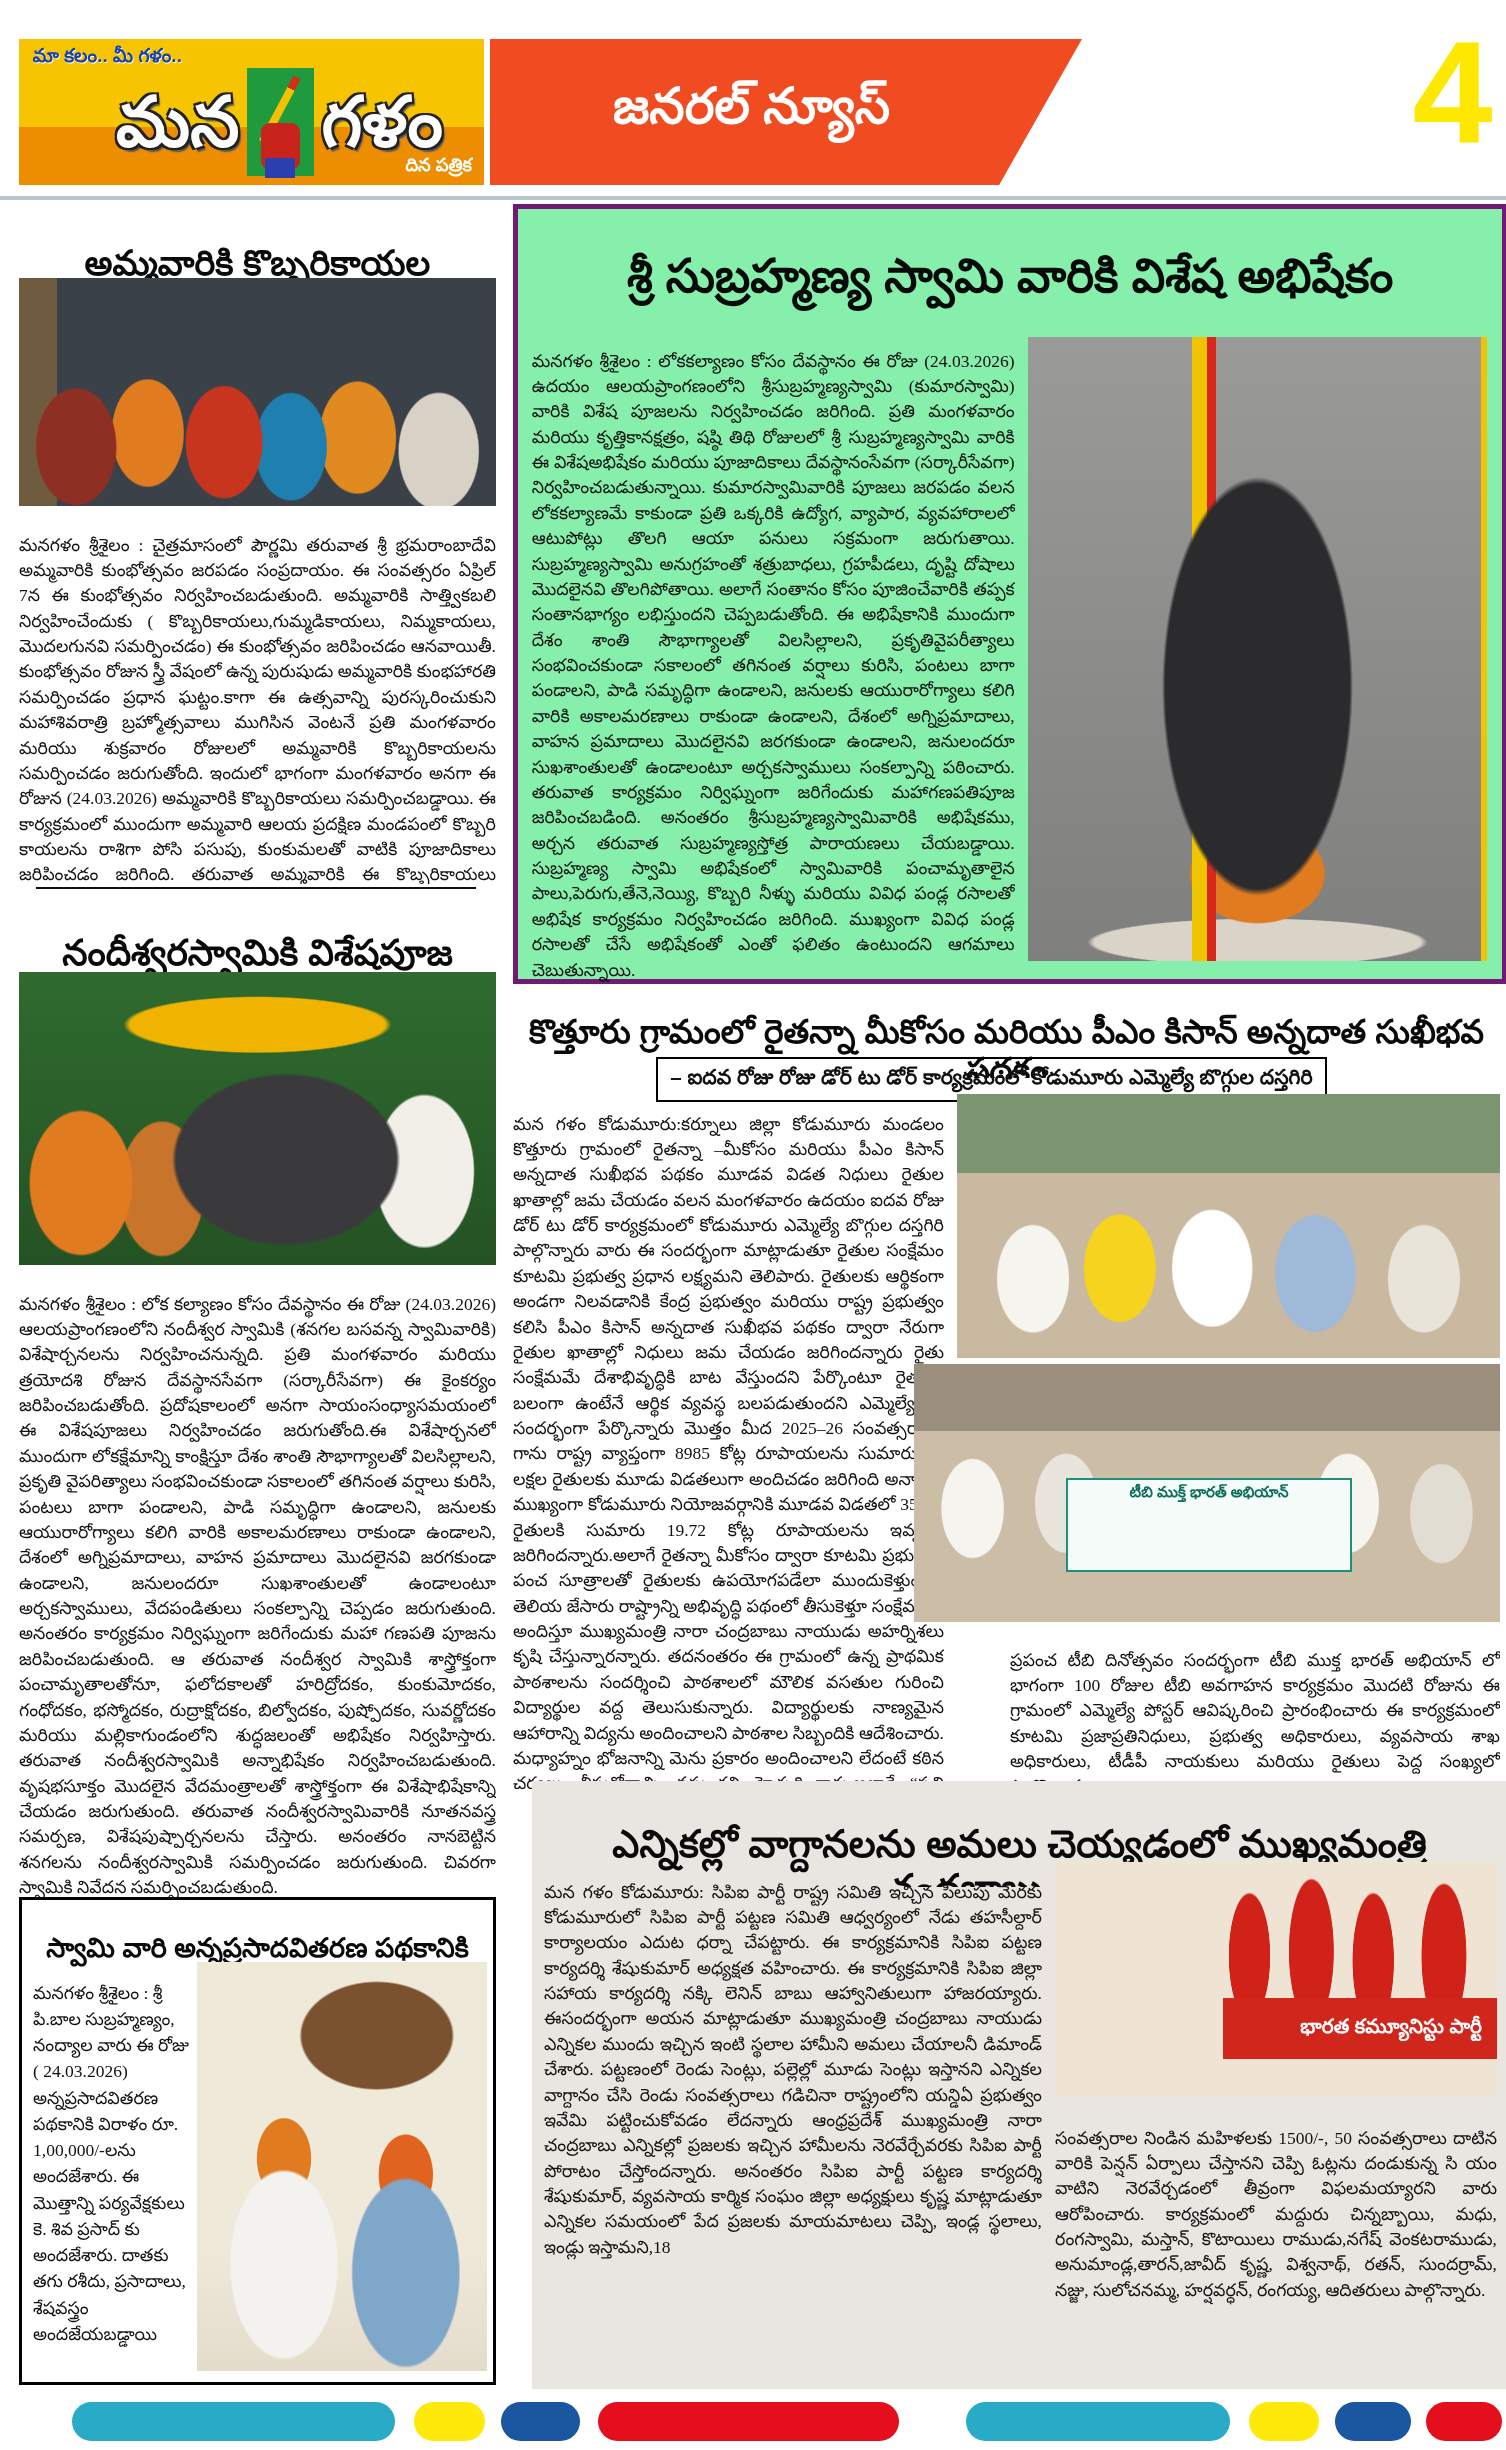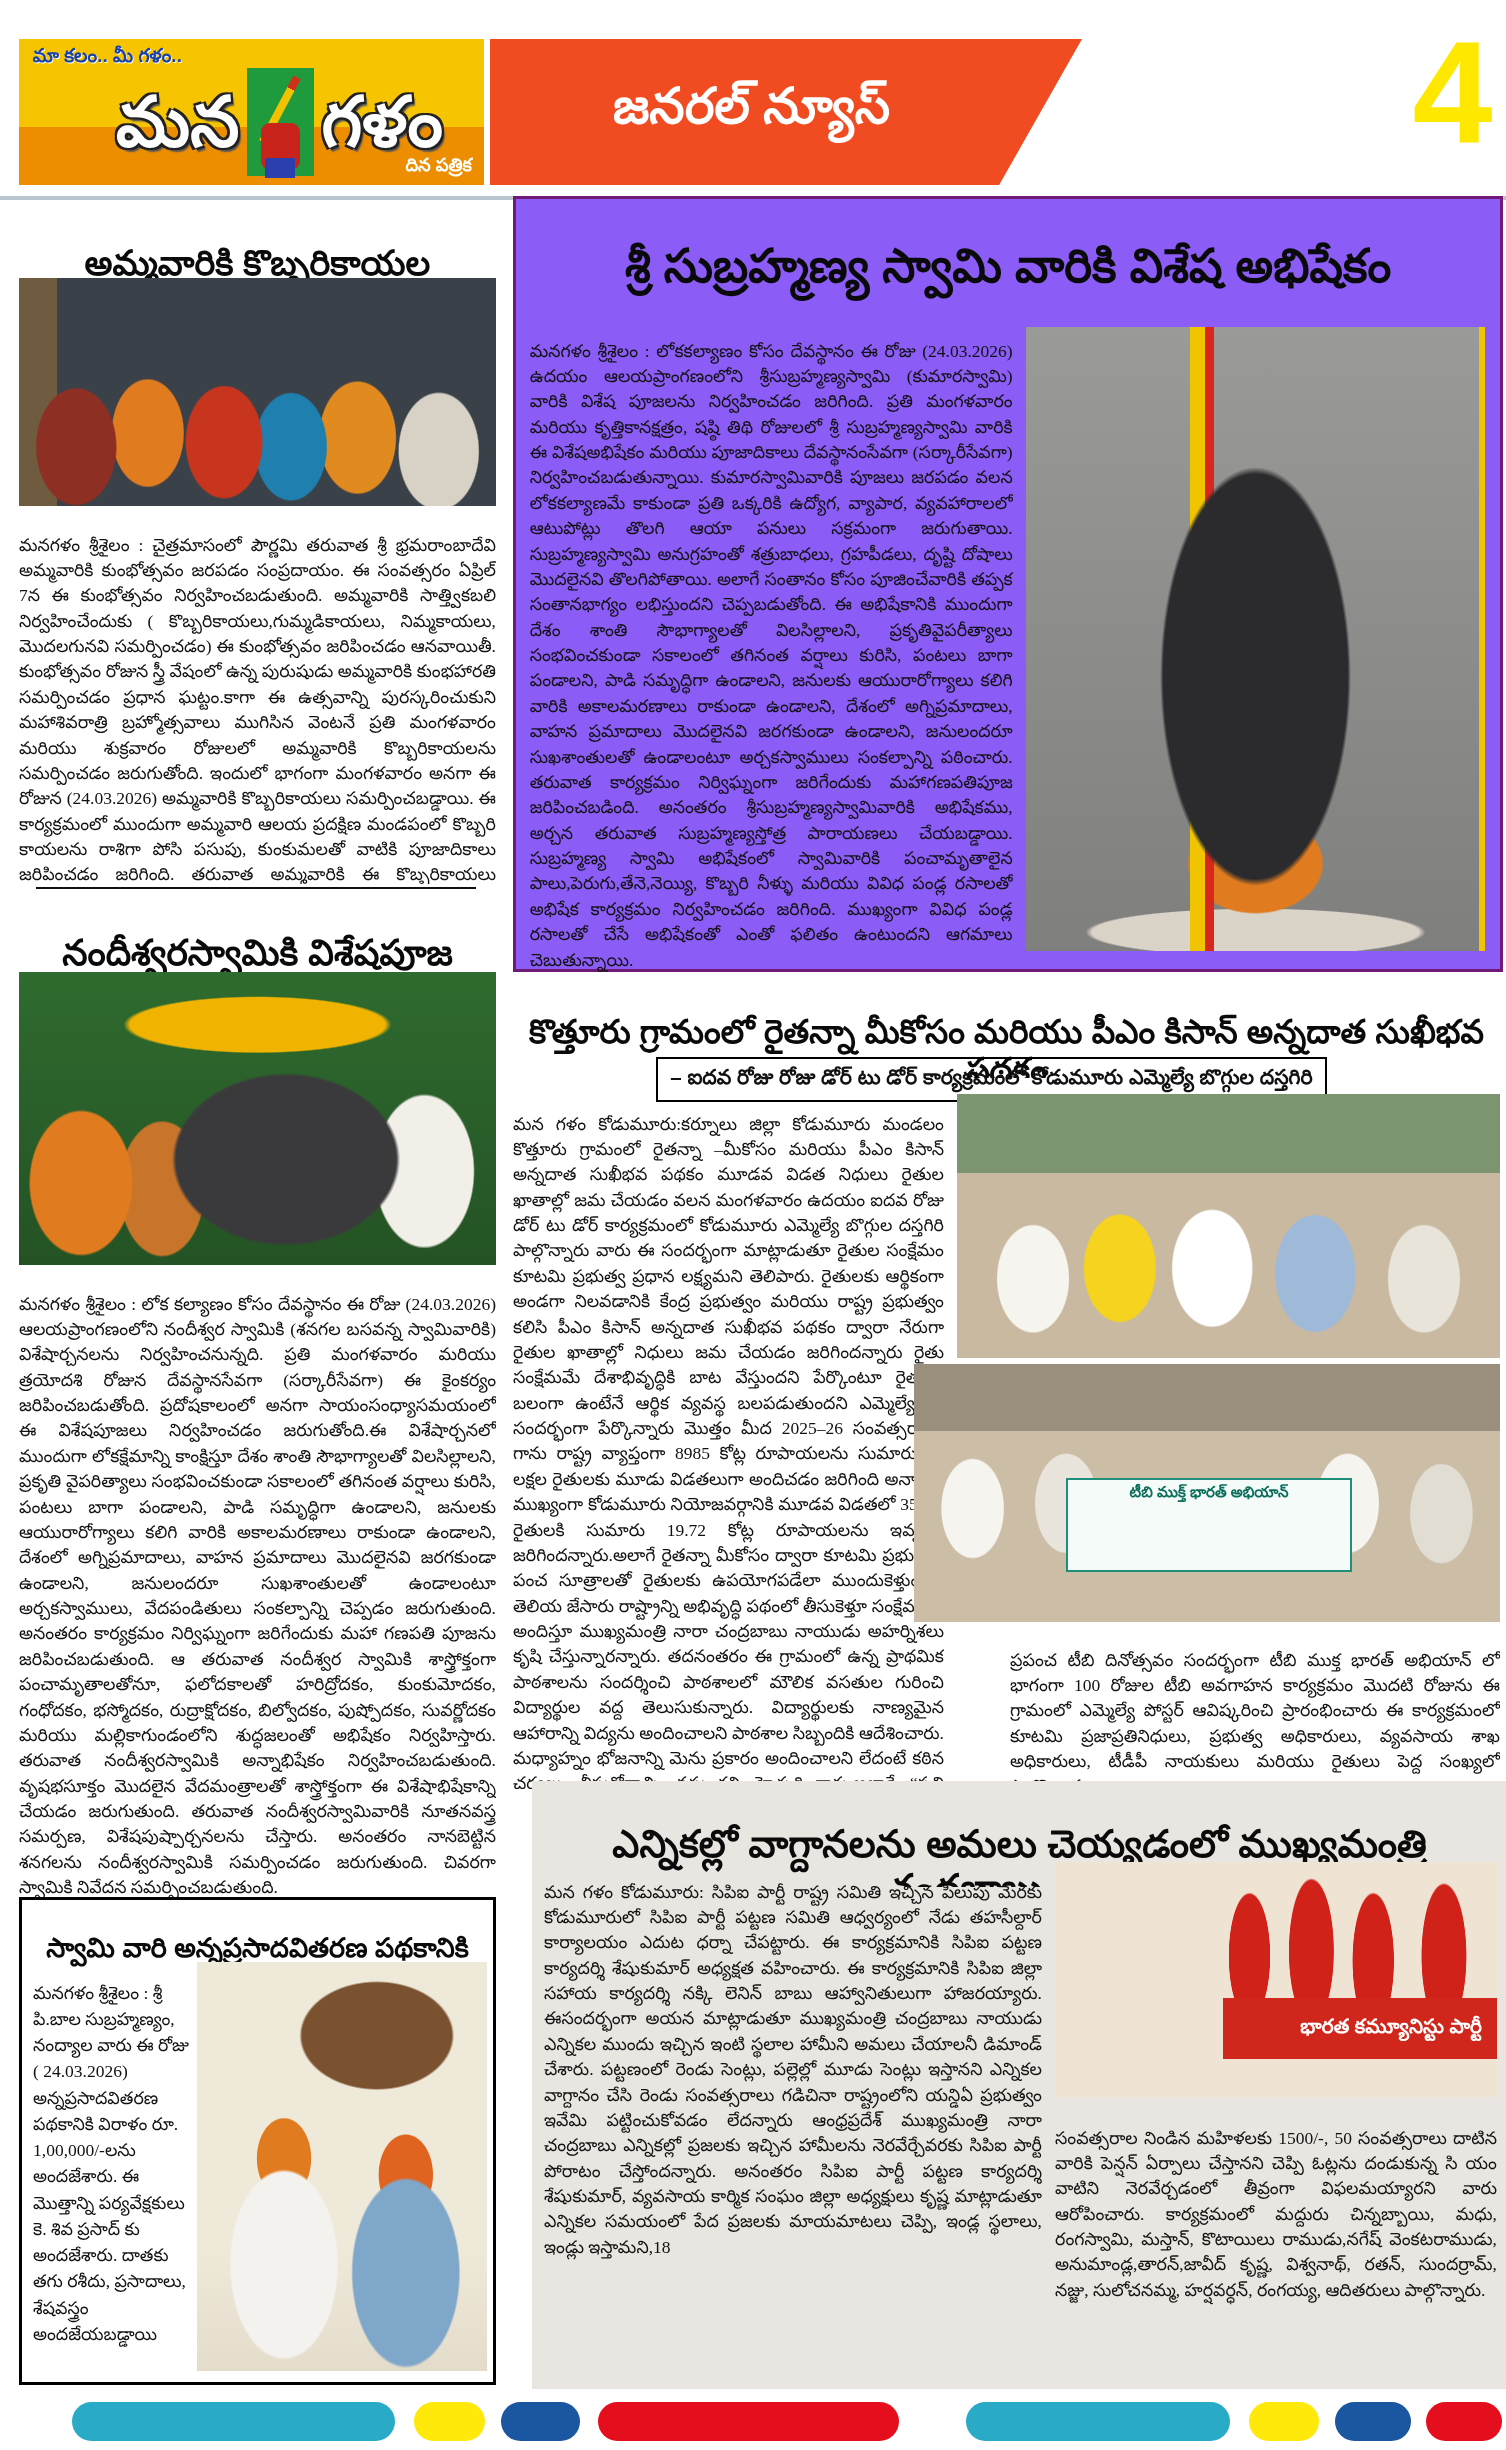--- a/index.html
+++ b/index.html
@@ -69,21 +69,21 @@
     background:
       radial-gradient(91px 159px at 30% 74%, #f4f2ee 0 58%, transparent 60%),
       radial-gradient(46px 68px at 30% 48%, #e07b1f 0 58%, transparent 60%),
       radial-gradient(91px 159px at 72% 76%, #7fa7c9 0 58%, transparent 60%),
       radial-gradient(46px 68px at 72% 52%, #e0641f 0 58%, transparent 60%),
       radial-gradient(129px 91px at 62% 18%, #7a5230 0 58%, transparent 60%),
       linear-gradient(180deg,#efe9da 0 70%, #e4dccb 100%);}
   .a3-body{position:absolute;left:11px;top:62px;width:158px;height:410px;font-size:17.5px;line-height:1.5;text-align:left;overflow:hidden;}
 
   
-  .main-box{position:absolute;left:513px;top:196px;width:984px;height:770px;border:3px solid #701a75;background:#8b5cf6;}
+  .main-box{position:absolute;left:513px;top:204px;width:984px;height:770px;border:5px solid #701a75;background:#86efac;}
   .main-head{position:absolute;left:7.6px;top:9px;width:969px;height:103px;font-size:47px;overflow:hidden;}
   .main-body{position:absolute;left:13.7px;top:122px;width:483px;height:633px;}
   .ph-deity{left:510px;top:128px;width:459px;height:624px;
     background:
       radial-gradient(159px 349px at 50% 56%, #2b2b2e 0 58%, transparent 60%),
       repeating-linear-gradient(90deg, transparent 0 164px, #f0c400 164px 179px, #d8281e 179px 188px, transparent 188px 289px),
       radial-gradient(114px 84px at 50% 86%, #e07b1f 0 58%, transparent 60%),
       radial-gradient(327px 46px at 50% 97%, #d9d3c8 0 50%, transparent 52%),
       linear-gradient(180deg,#9a9a98 0,#7f7f7d 100%);}
 

